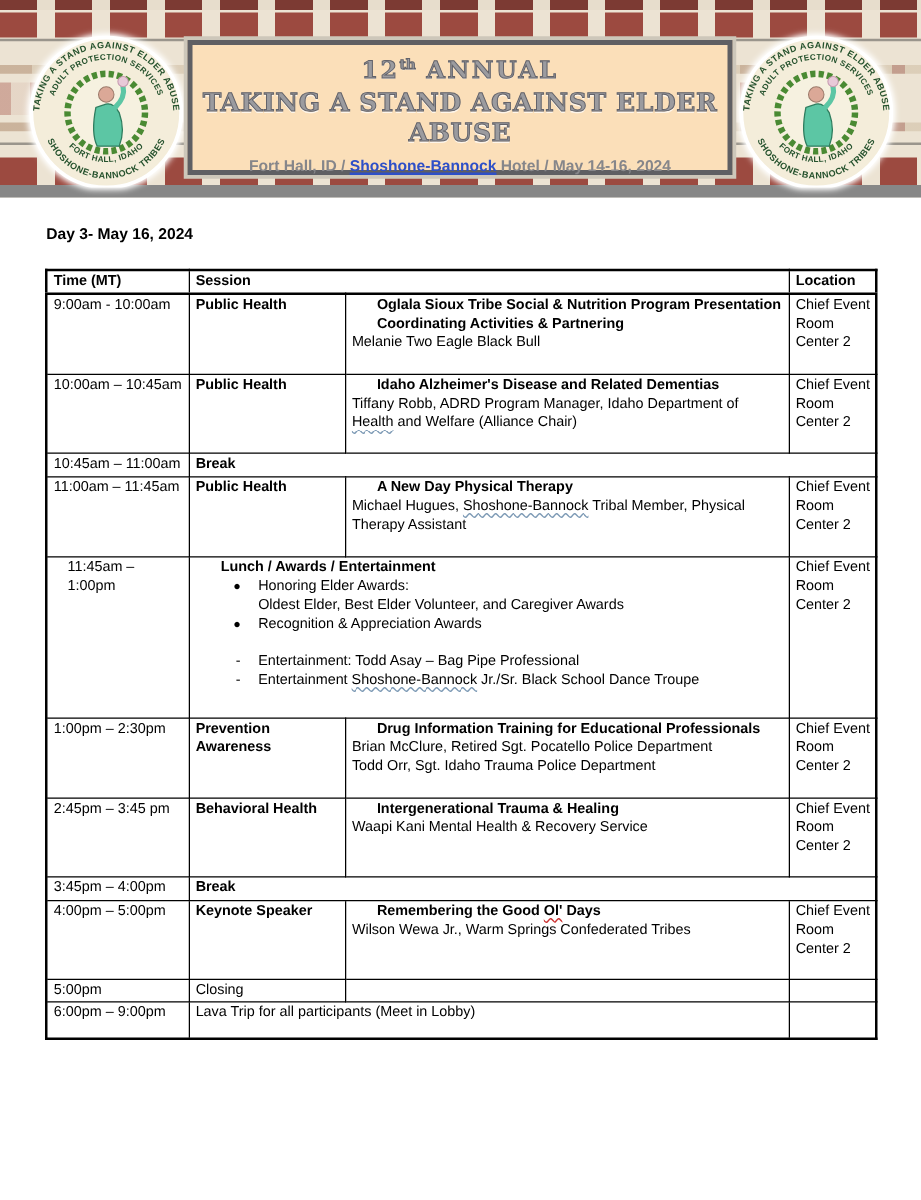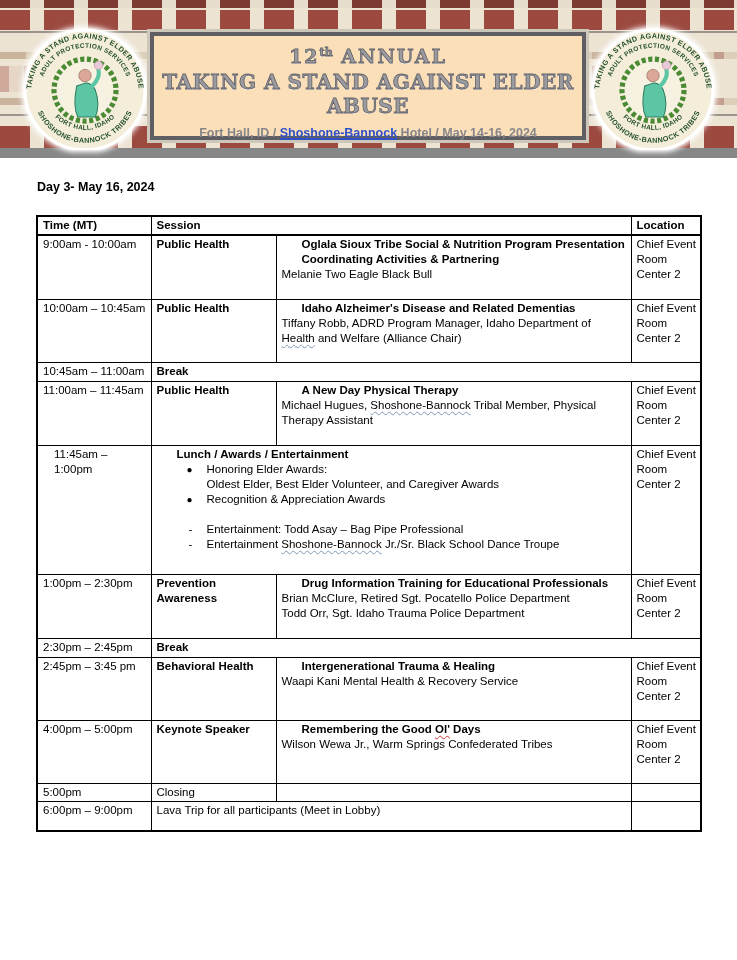--- a/index.html
+++ b/index.html
@@ -195,35 +195,35 @@
       <td style="height:61px;">1:00pm – 2:30pm</td>
       <td class="bold">Prevention Awareness</td>
       <td>
         <div class="bold">Drug Information Training for Educational Professionals</div>
         <div>Brian McClure, Retired Sgt. Pocatello Police Department</div>
         <div>Todd Orr, Sgt. Idaho Trauma Police Department</div>
       </td>
       <td>Chief Event Room Center 2</td>
     </tr>
 
-    <tr>
-      <td style="height:16px;">2:30pm – 2:45pm</td>
-      <td colspan="3" class="bold">Break</td>
-    </tr>
 
     <tr>
       <td style="height:60px;">2:45pm – 3:45 pm</td>
       <td class="bold">Behavioral Health</td>
       <td>
         <div class="bold">Intergenerational Trauma &amp; Healing</div>
         <div>Waapi Kani Mental Health &amp; Recovery Service</div>
       </td>
       <td>Chief Event Room Center 2</td>
     </tr>
 
+    <tr>
+      <td style="height:16px;">3:45pm – 4:00pm</td>
+      <td colspan="3" class="bold">Break</td>
+    </tr>
 
     <tr>
       <td style="height:60px;">4:00pm – 5:00pm</td>
       <td class="bold">Keynote Speaker</td>
       <td>
         <div class="bold"><span>Remembering the Good </span><span class="sq-r">Ol'</span><span> Days</span></div>
         <div>Wilson Wewa Jr., Warm Springs Confederated Tribes</div>
       </td>
       <td>Chief Event Room Center 2</td>
     </tr>

